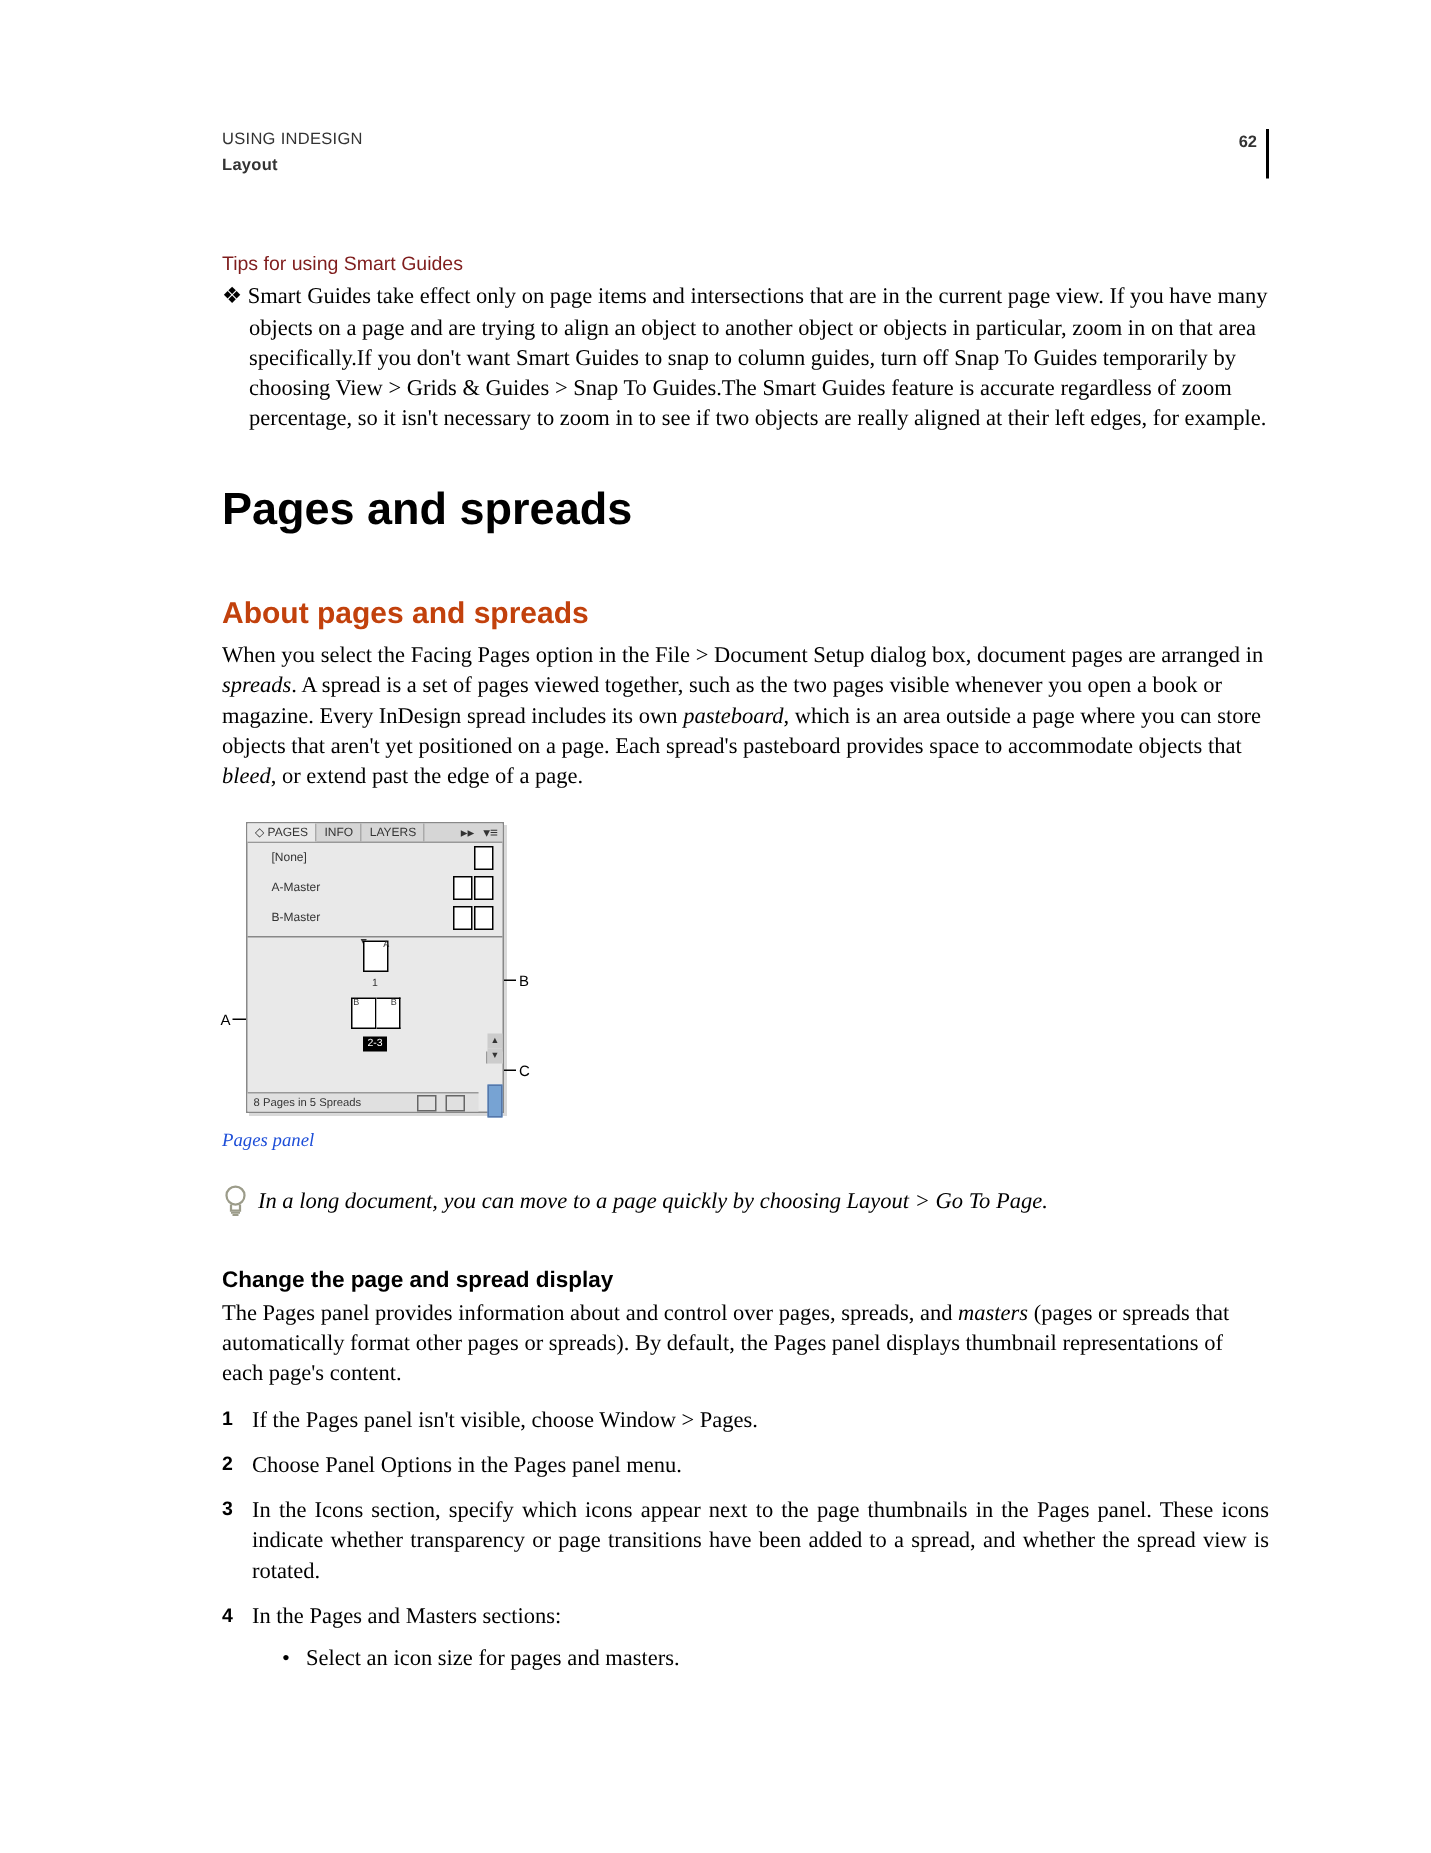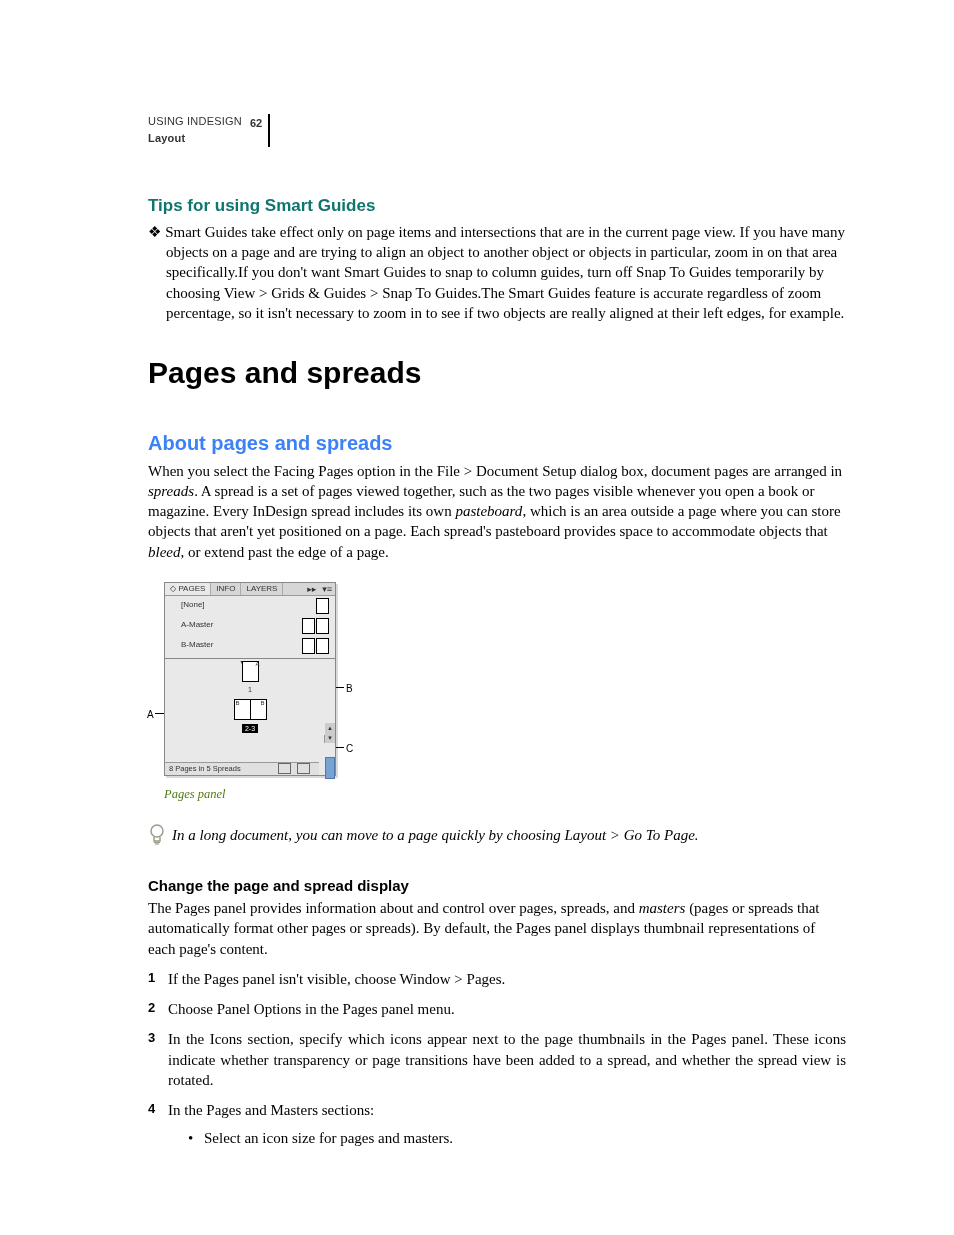--- a/index.html
+++ b/index.html
@@ -12,63 +12,62 @@
   }
   .page {
     width: 954px;
     min-height: 1235px;
     box-sizing: border-box;
     padding: 86px 108px 50px 148px;
     position: relative;
   }
   .header-row {
     display: flex;
-    justify-content: flex-start;
+    justify-content: space-between;
     align-items: flex-start;
     font-family: "Myriad Pro", Arial, Helvetica, sans-serif;
     font-size: 11px;
     color: #333;
     margin-bottom: 48px;
-    margin-top: 28px;
   }
   .header-left { letter-spacing: 0.2px; }
   .header-left .line1 { font-weight: 400; }
   .header-left .line2 { font-weight: 700; margin-top: 2px; }
   .header-right {
     font-weight: 700;
     border-right: 2px solid #000;
     padding: 2px 6px 16px 8px;
   }
   .sans-h3 {
     font-family: "Myriad Pro", Arial, Helvetica, sans-serif;
-    font-weight: 700;
-    font-size: 17px;
+    font-weight: 400;
+    font-size: 13px;
     margin: 0 0 4px 0;
-    color: #0f766e;
+    color: #7f1d1d;
   }
   .bullet-p {
     margin: 0 0 30px 0;
     padding-left: 18px;
     text-indent: -18px;
   }
   .bullet-p::before {
     content: "❖  ";
   }
   h1.major {
     font-family: "Myriad Pro", Arial, Helvetica, sans-serif;
     font-weight: 700;
     font-size: 30px;
     margin: 26px 0 8px 0;
     color: #000;
   }
   h2.section {
     font-family: "Myriad Pro", Arial, Helvetica, sans-serif;
     font-weight: 700;
     font-size: 20px;
-    color: #3b82f6;
+    color: #c2410c;
     margin: 36px 0 4px 0;
   }
   p.body { margin: 0 0 10px 0; }
   .italic { font-style: italic; }
   
   .figure{ margin: 20px 0 6px 0;}
   .panel-wrap {
     position: relative;
     width: 206px;
     height: 200px;
@@ -160,23 +159,22 @@
     position: absolute;
     font-family: Arial, sans-serif;
     font-size: 10px;
     color: #000;
   }
   .callout-line { position: absolute; border-top: 0.6px solid #000; }
   .callout-vline { position: absolute; border-left: 0.6px solid #000;}
   .fig-caption {
     font-style: italic;
     font-size: 12.5px;
-    color: #4d7c0f;
+    color: #1d4ed8;
     margin-top: 4px;
-    margin-left: 16px;
   }
   .fig-caption .strong { font-weight: 700; font-style: normal;}
   .tip-block{
     display: flex;
     align-items: flex-start;
     margin: 22px 0 24px 0;
   }
   .tip-icon svg { width: 18px; height: 24px; margin-right: 6px; margin-top: -2px;}
   .tip-text { font-style: italic; }
   .sans-h4 {

